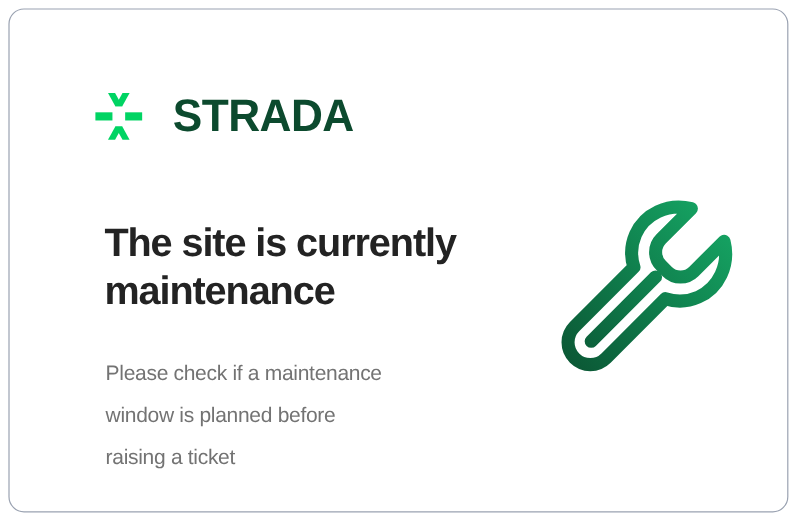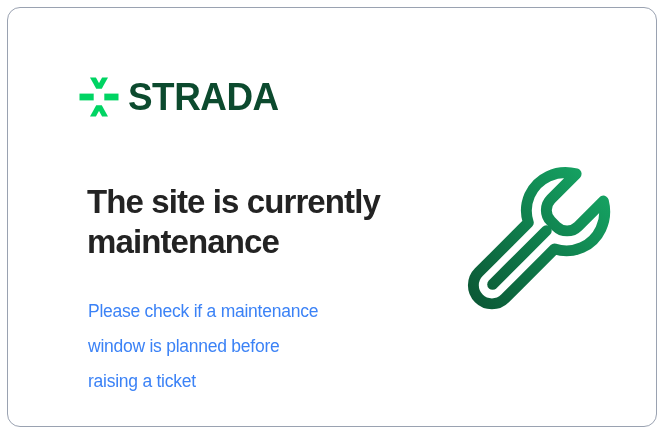--- a/index.html
+++ b/index.html
@@ -32,21 +32,21 @@
     border-radius: 13px;
   }
 
   
   .brand {
     position: absolute;
     left: 71px;
     top: 66px;
     display: flex;
     align-items: center;
-    gap: 9px;
+    gap: 25px;
     height: 46px;
   }
   .brand-mark {
     width: 40px;
     height: 40px;
     display: block;
     flex: none;
   }
   .brand-word {
     font-family: "Liberation Sans", sans-serif;
@@ -79,21 +79,21 @@
   .bodycopy {
     position: absolute;
     left: 80px;
     top: 268px;
     width: 310px;
     font-family: "Liberation Sans", sans-serif;
     font-size: 17.5px;
     font-weight: 400;
     line-height: 2.0;
     letter-spacing: -0.25px;
-    color: #3b82f6;
+    color: #737373;
     white-space: pre-line;
   }
 
   
   .wrench {
     position: absolute;
     left: 452px;
     top: 150px;
     width: 165px;
     height: 165px;

